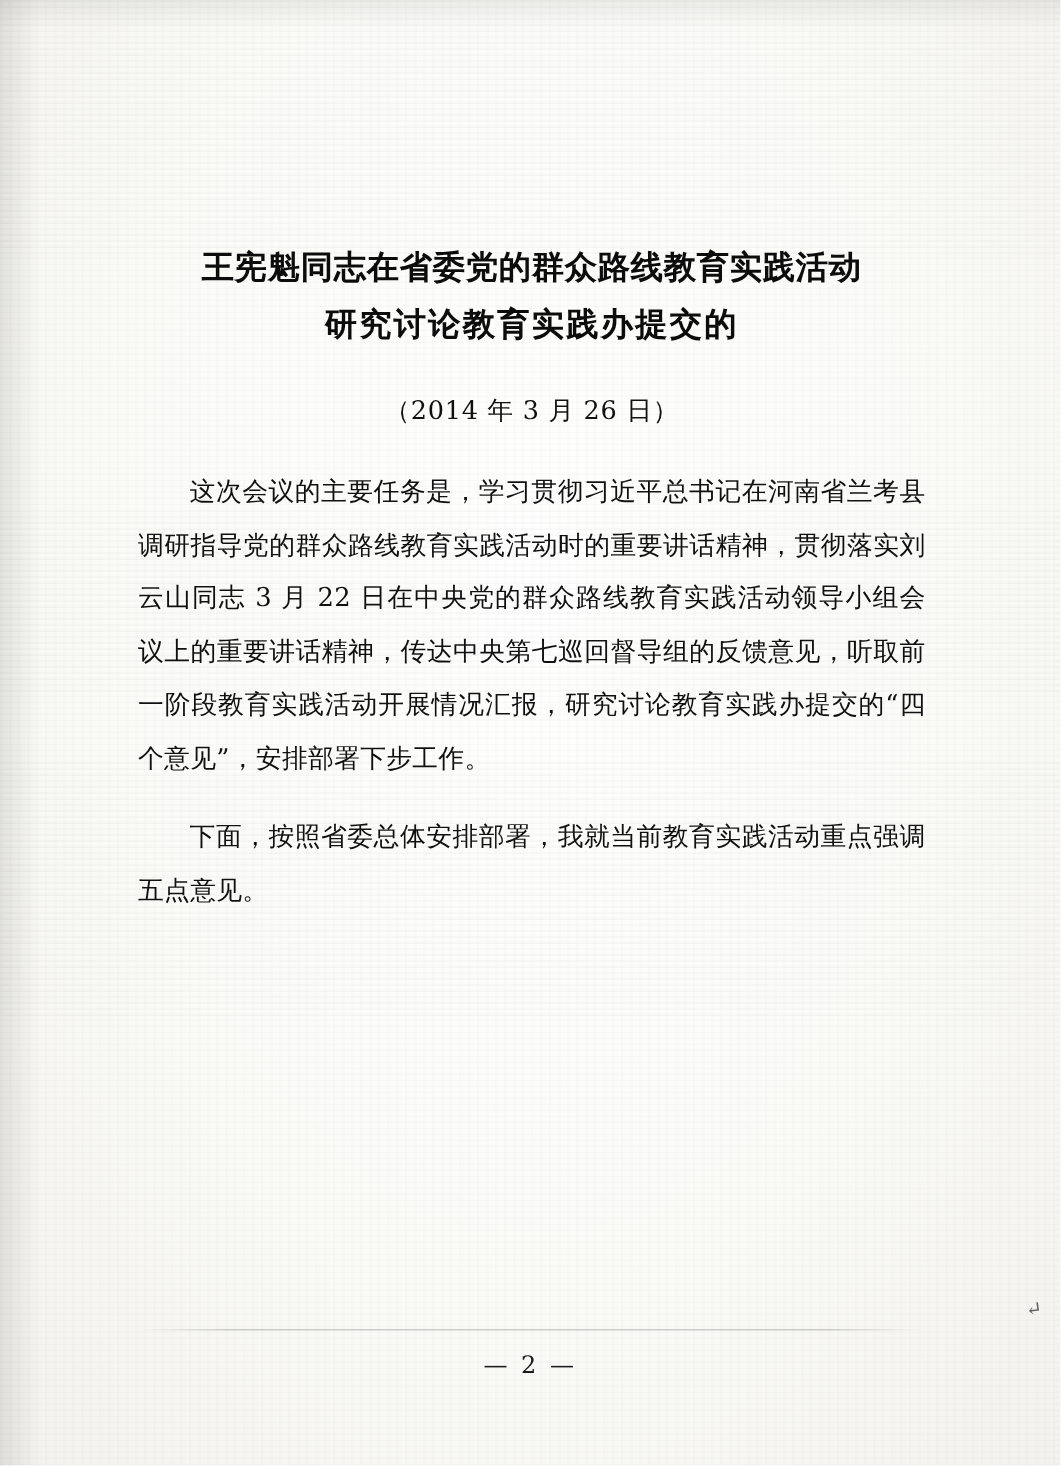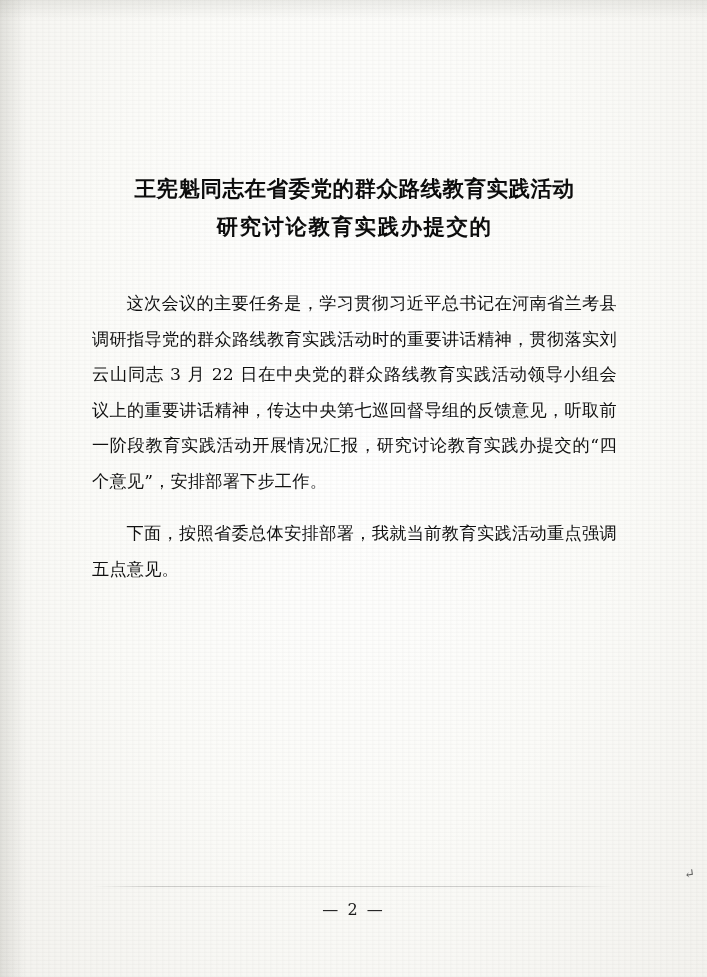--- a/index.html
+++ b/index.html
@@ -39,21 +39,21 @@
   .edge-shadow-top {
     position: absolute;
     left: 0; right: 0; top: 0; height: 20px;
     background: linear-gradient(180deg, rgba(120,120,110,0.12), rgba(255,255,255,0));
     pointer-events: none;
   }
 
   .doc-body {
     position: absolute;
     left: 92px;
-    top: 170px;
+    top: 160px;
     width: 525px;
   }
 
   .title {
     text-align: center;
     font-weight: 700;
     font-size: 21.5px;
     line-height: 38px;
     letter-spacing: 0.5px;
     color: #0d0d0d;
@@ -77,21 +77,21 @@
   .para {
     font-size: 17.2px;
     line-height: 35.5px;
     text-align: justify;
     text-justify: inter-ideograph;
     letter-spacing: 0.2px;
     margin-top: 14px;
     color: #111;
   }
   .para.first {
-    margin-top: 40px;
+    margin-top: 26px;
   }
   .indent {
     text-indent: 2em;
   }
   .bold-lead {
     font-weight: 700;
   }
 
   .footer {
     position: absolute;
@@ -131,20 +131,21 @@
   <div class="edge-shadow-left"></div>
   <div class="edge-shadow-top"></div>
 
   <div class="doc-body">
 
     <div class="title">
       <span class="line line-1">王宪魁同志在省委党的群众路线教育实践活动</span>
       <span class="line line-2">研究讨论教育实践办提交的</span>
     </div>
 
+    <div class="date-line">（2014 年 3 月 26 日）</div>
 
     <p class="para first indent">这次会议的主要任务是，学习贯彻习近平总书记在河南省兰考县调研指导党的群众路线教育实践活动时的重要讲话精神，贯彻落实刘云山同志 3 月 22 日在中央党的群众路线教育实践活动领导小组会议上的重要讲话精神，传达中央第七巡回督导组的反馈意见，听取前一阶段教育实践活动开展情况汇报，研究讨论教育实践办提交的“四个意见”，安排部署下步工作。</p>
 
     <p class="para indent">下面，按照省委总体安排部署，我就当前教育实践活动重点强调五点意见。</p>
 
 
   </div>
 
   <div class="footer-rule"></div>
   <div class="footer">

